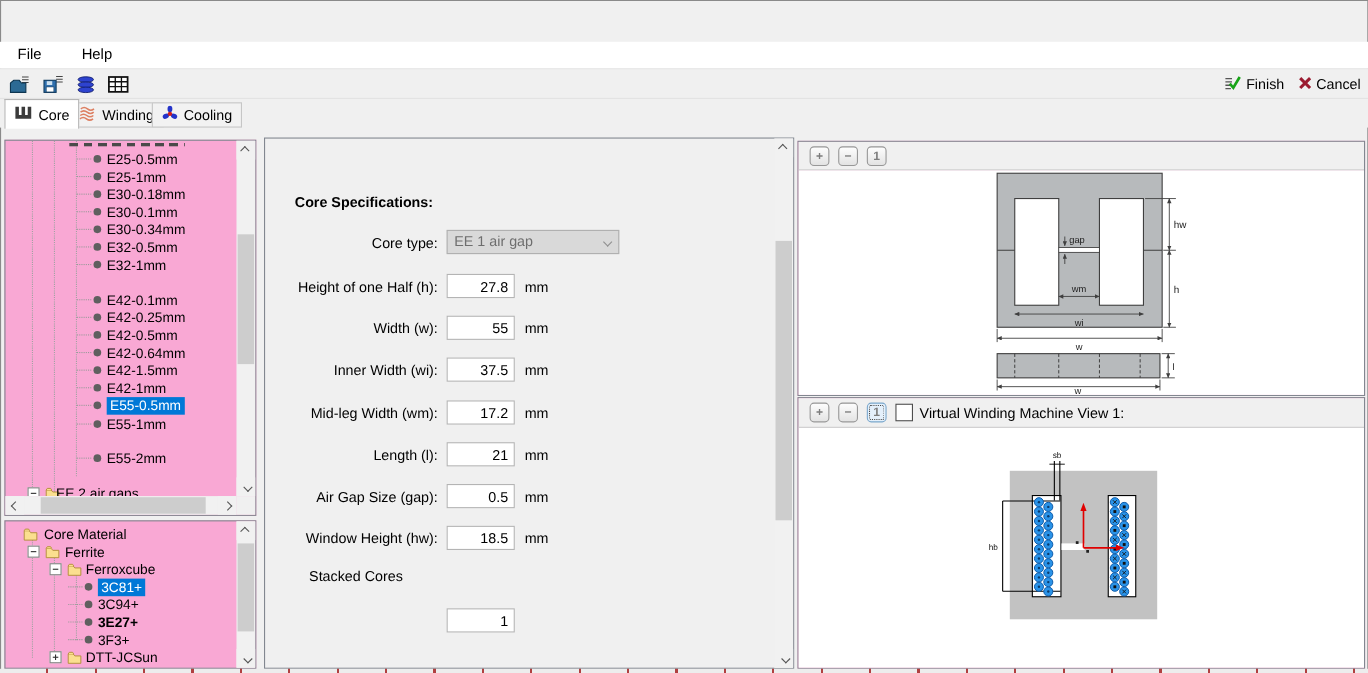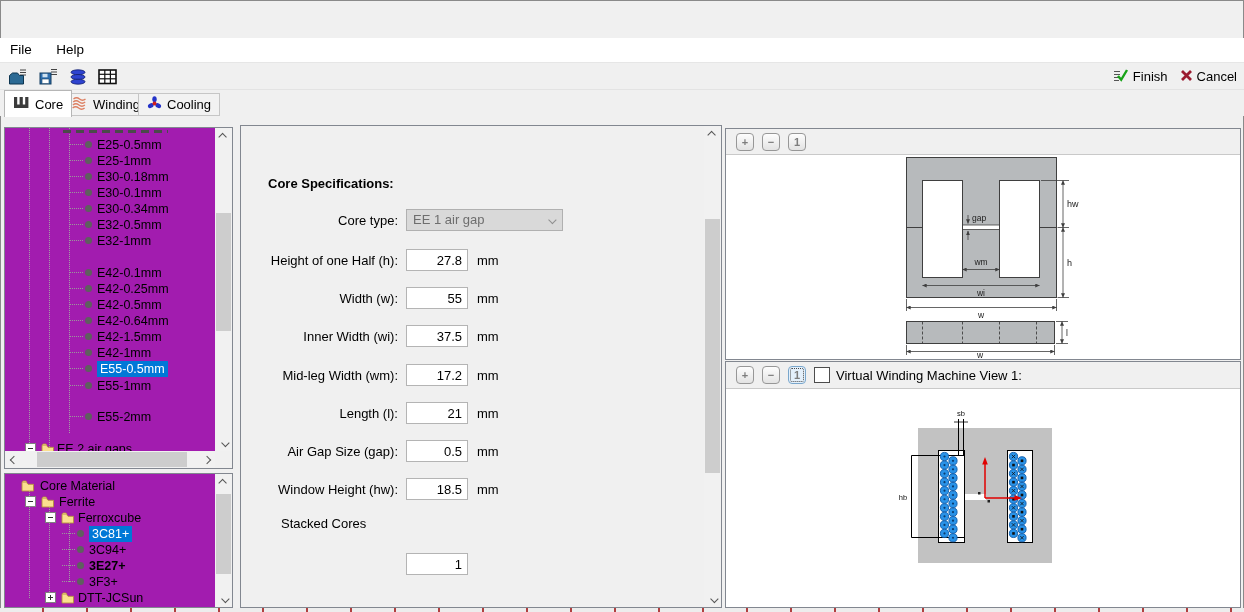--- a/index.html
+++ b/index.html
@@ -10,35 +10,35 @@
     box-shadow:inset 0 0 0 1px #8a8a8a;
   }
   
   .titlebar{position:absolute;left:0;top:0;width:1244px;height:38px;background:#fff;}
   .app-icon{position:absolute;left:13px;top:13px;width:19px;height:13px;}
   .title-text{position:absolute;left:38px;top:0;line-height:38px;font-size:13.5px;}
   .winbtns{position:absolute;right:1px;top:0;height:38px;display:flex;}
   .wbtn{width:45px;height:37px;display:flex;align-items:center;justify-content:center;}
   
   .menubar{position:absolute;left:0;top:38px;width:1244px;height:24px;background:#fff;}
-  .menu-item{display:inline-block;padding:0 10px;line-height:24px;font-size:13.5px;}
+  .menu-item{display:inline-block;padding:0 16px;line-height:24px;font-size:13.5px;}
   
   .toolbar{position:absolute;left:0;top:62px;width:1244px;height:28px;background:#f0f0f0;
     border-top:1px solid #e6e6e6;border-bottom:1px solid #e3e3e3;}
   .tb-left{position:absolute;left:7px;top:3px;display:flex;gap:9px;align-items:center;}
   .tbi{width:21px;height:21px;display:flex;align-items:center;justify-content:center;}
   .tb-right{position:absolute;right:7px;top:0;height:27px;display:flex;gap:12px;align-items:center;font-size:13px;}
   .tb-act{display:flex;align-items:center;gap:4px;}
   
   .tabbar{position:absolute;left:0;top:90px;width:1244px;height:26px;background:#f0f0f0;}
   .tab{position:absolute;display:flex;align-items:center;gap:5px;padding:0 8px;font-size:13px;}
   .tab.active{left:4px;top:0;height:27px;background:#fff;border:1px solid #b6b6b6;border-bottom:none;z-index:2;}
   .tab.inactive{top:3px;height:23px;background:#f2f2f2;border:1px solid #c6c6c6;}
   
-  .panel{position:absolute;background:#a21caf;border:1px solid #828790;}
+  .panel{position:absolute;background:#f9a8d4;border:1px solid #828790;}
   .panel-mid{position:absolute;background:#f0f0f0;border:1px solid #828790;}
   
   .treebox{position:absolute;overflow:hidden;}
   .trow{position:absolute;left:0;right:0;height:16px;font-size:12.5px;}
   .tlabel{position:absolute;top:0;line-height:16px;white-space:nowrap;}
   .tlabel.sel{background:#0078d7;color:#fff;padding:0 3px;}
   .bullet{position:absolute;top:4px;width:7px;height:7px;border-radius:50%;background:#5f5f5f;}
   .ficon{position:absolute;top:1px;width:14px;height:13px;}
   .exp{position:absolute;top:2px;width:11px;height:11px;border:1px solid #808080;background:#fff;}
   .exp::before{content:'';position:absolute;left:2px;right:2px;top:4px;height:1px;background:#303030;}
@@ -271,21 +271,21 @@
           <span class="hconn" style="left: 65px; width: 13px;"></span>
           <span class="bullet" style="left: 80px;"></span>
           <span class="tlabel" style="left: 92px;">E55-2mm</span>
         </div>
         <div class="trow" style="top: 313px;">
           <span class="exp" style="left: 20px;"></span>
           <span class="ficon" style="left: 36px;"><svg width="14" height="13">
               <path d="M1,3.5 h4.5 l1.5,1.8 h5.5 V12 H1 z" fill="#fbdf8f" stroke="#b5913d" stroke-width="0.9"></path>
               <path d="M1,3.5 L2,2 h3 l1,1.5" fill="#fbdf8f" stroke="#b5913d" stroke-width="0.9"></path>
             </svg></span>
-          <span class="tlabel" style="left: 52px;">EE 2 air gaps</span>
+          <span class="tlabel" style="left: 46px;">EE 2 air gaps</span>
         </div>
       </div>
 
     <div class="sbar" style="left:210px;top:0;width:17px;height:323px;">
       <div class="sbtn" style="top:0;">
           <span class="chev up"></span>
         </div>
       <div class="sthumb" style="left:1px;top:85px;width:15px;height:118px;"></div>
       <div class="sbtn" style="top:306px;">
           <span class="chev down"></span>

